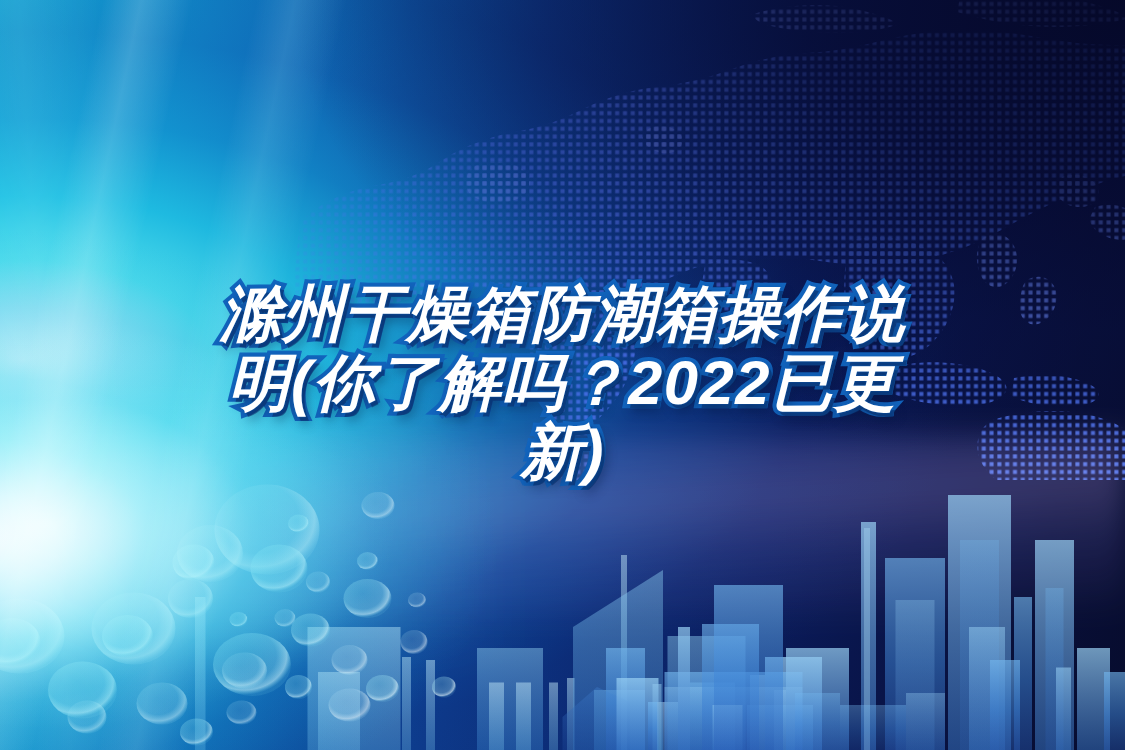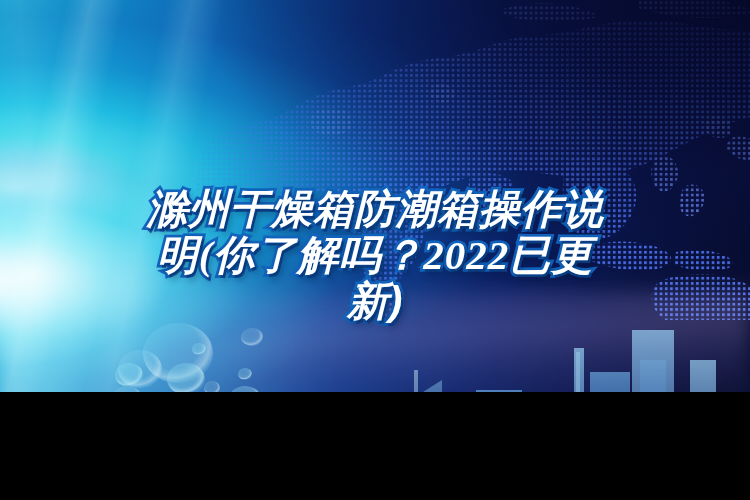--- a/index.html
+++ b/index.html
@@ -3,21 +3,21 @@
 <meta charset="utf-8">
 <style>
   html, body {
     margin: 0;
     padding: 0;
     background: #000;
   }
   #poster {
     position: relative;
     width: 750px;
-    height: 392px;
+    height: 500px;
     overflow: hidden;
     font-family: "Liberation Sans", "DejaVu Sans", sans-serif;
     background: #0a1146;
   }
   .layer { position: absolute; inset: 0; }
 
   
   #sky-base {
     background:
       radial-gradient(120% 95% at 2% 48%,
@@ -149,21 +149,21 @@
     letter-spacing: 0.5px;
     white-space: nowrap;
     position: relative;
     -webkit-text-stroke: 5.5px #1264bd;
     paint-order: stroke fill;
     text-shadow:
       0 0 1px #1264bd,
       2px 3px 0 rgba(8,40,96,0.55),
       3px 5px 7px rgba(4,20,60,0.45);
   }
-  .hl-line.wide { letter-spacing: 1px; font-family: Liberation Serif, serif; }
+  .hl-line.wide { letter-spacing: 1px; }
 </style>
 </head>
 <body>
 
 <div id="poster">
 
   <div class="layer" id="sky-base"></div>
 
   <svg class="layer" id="worldmap" viewBox="0 0 600 330" preserveAspectRatio="none">
     <defs>

